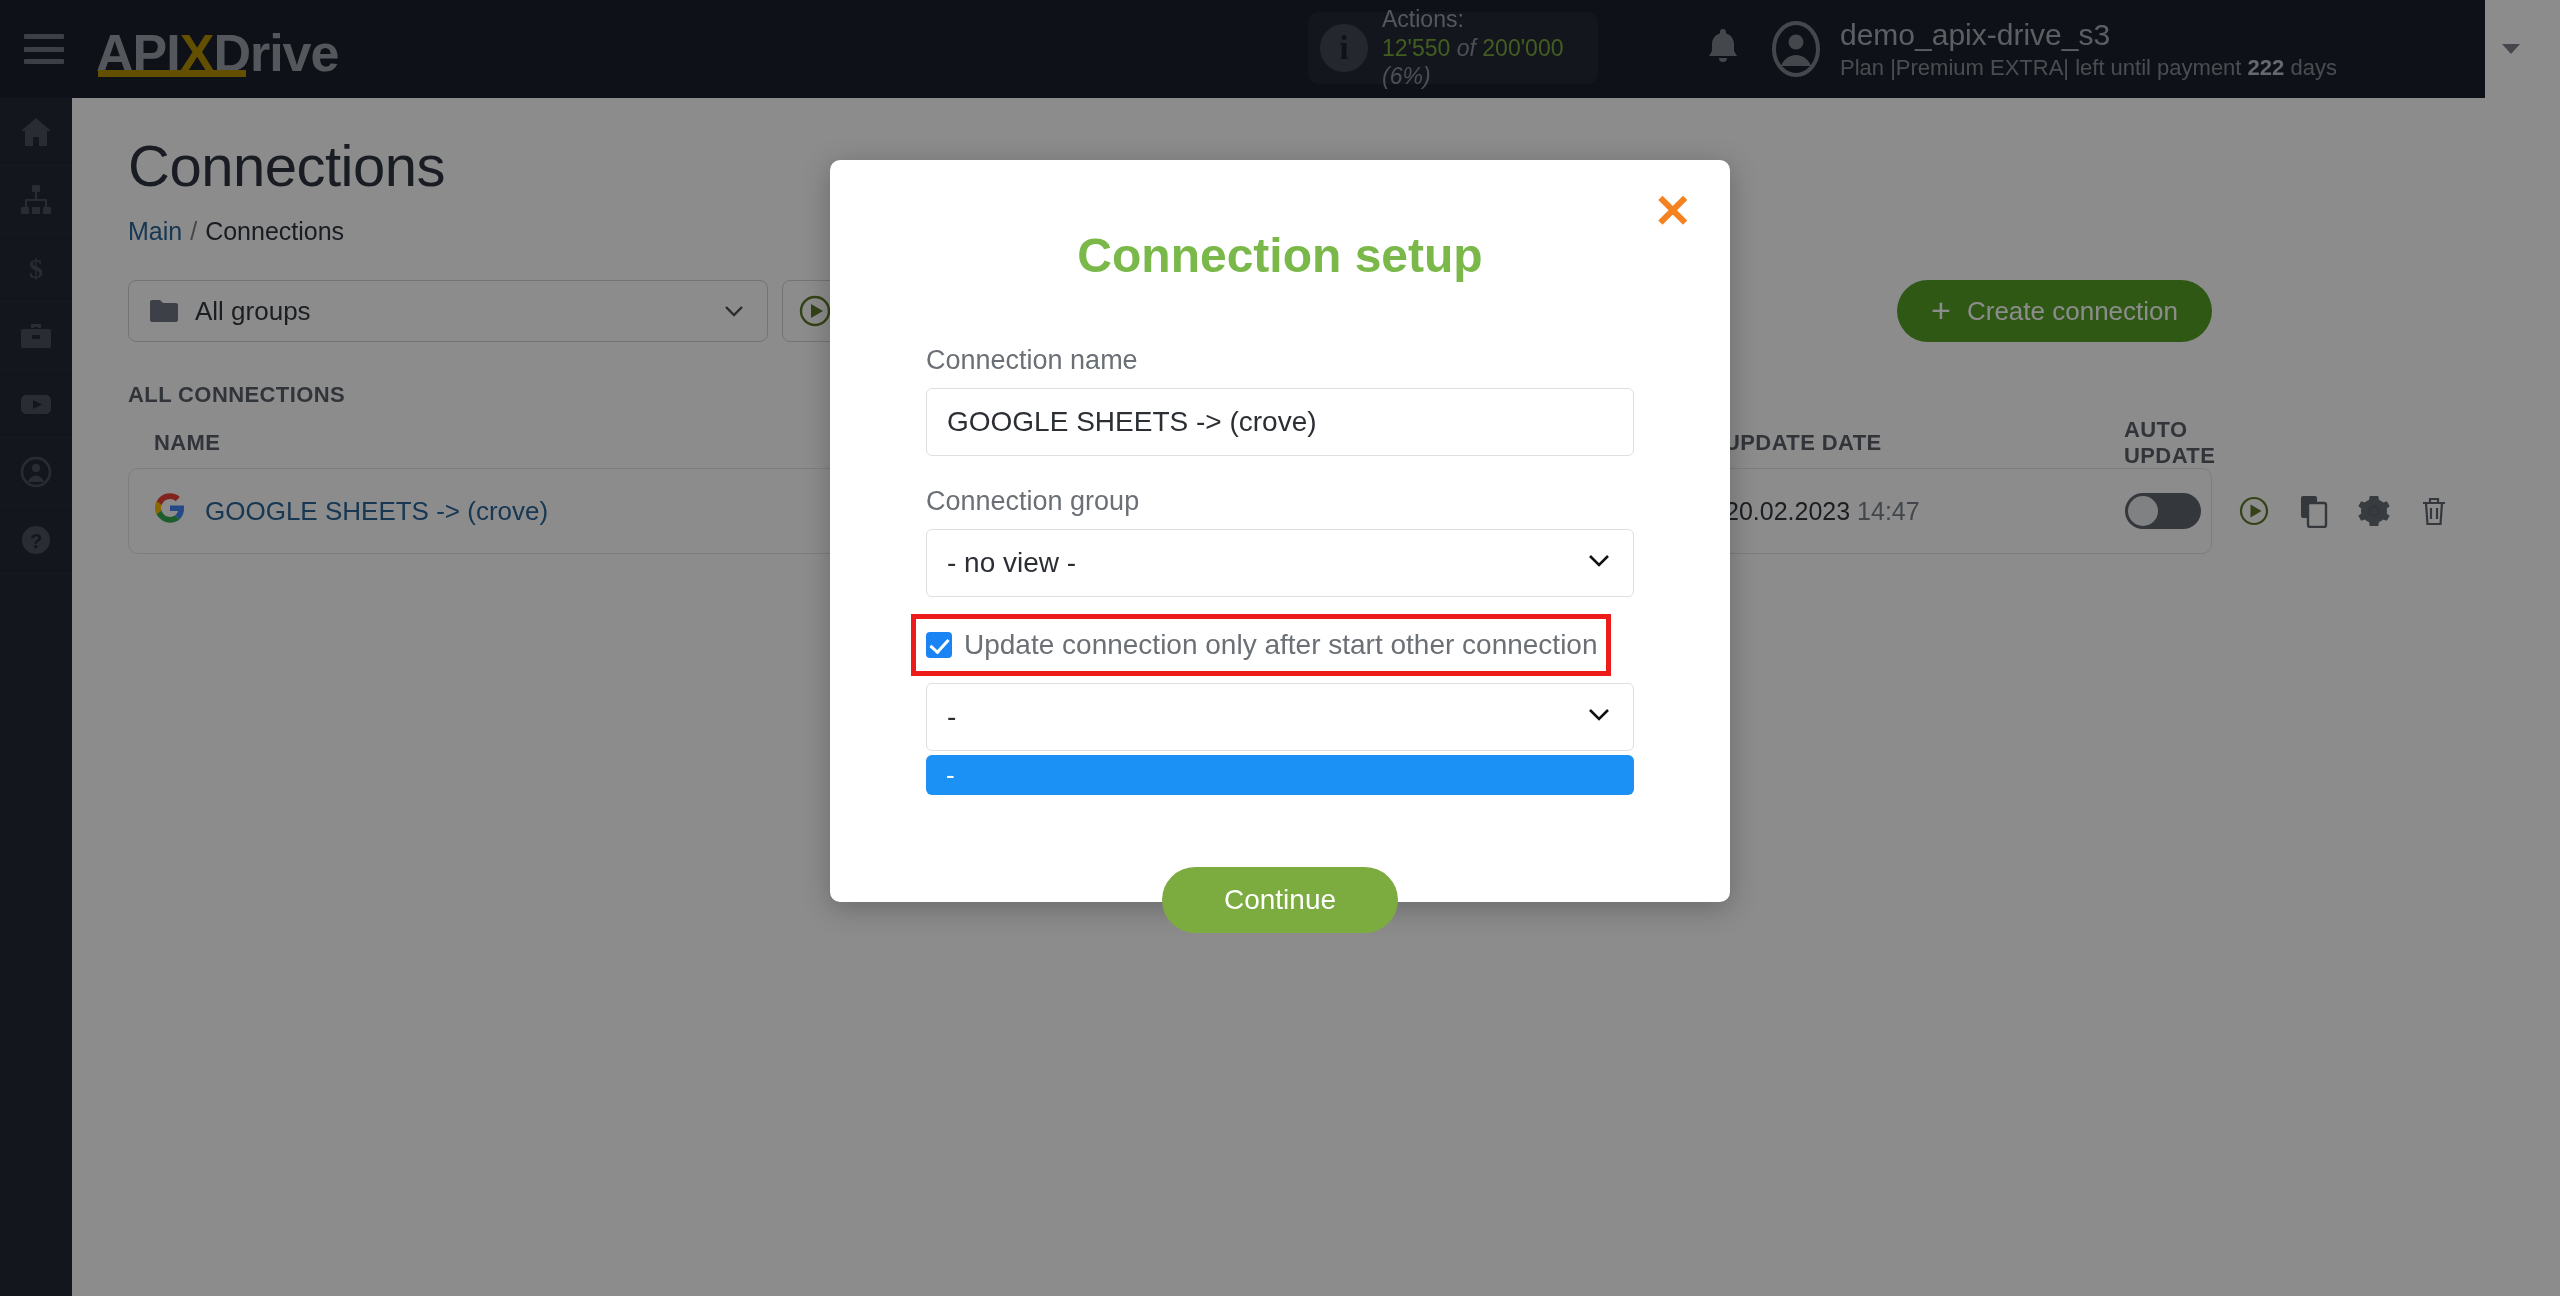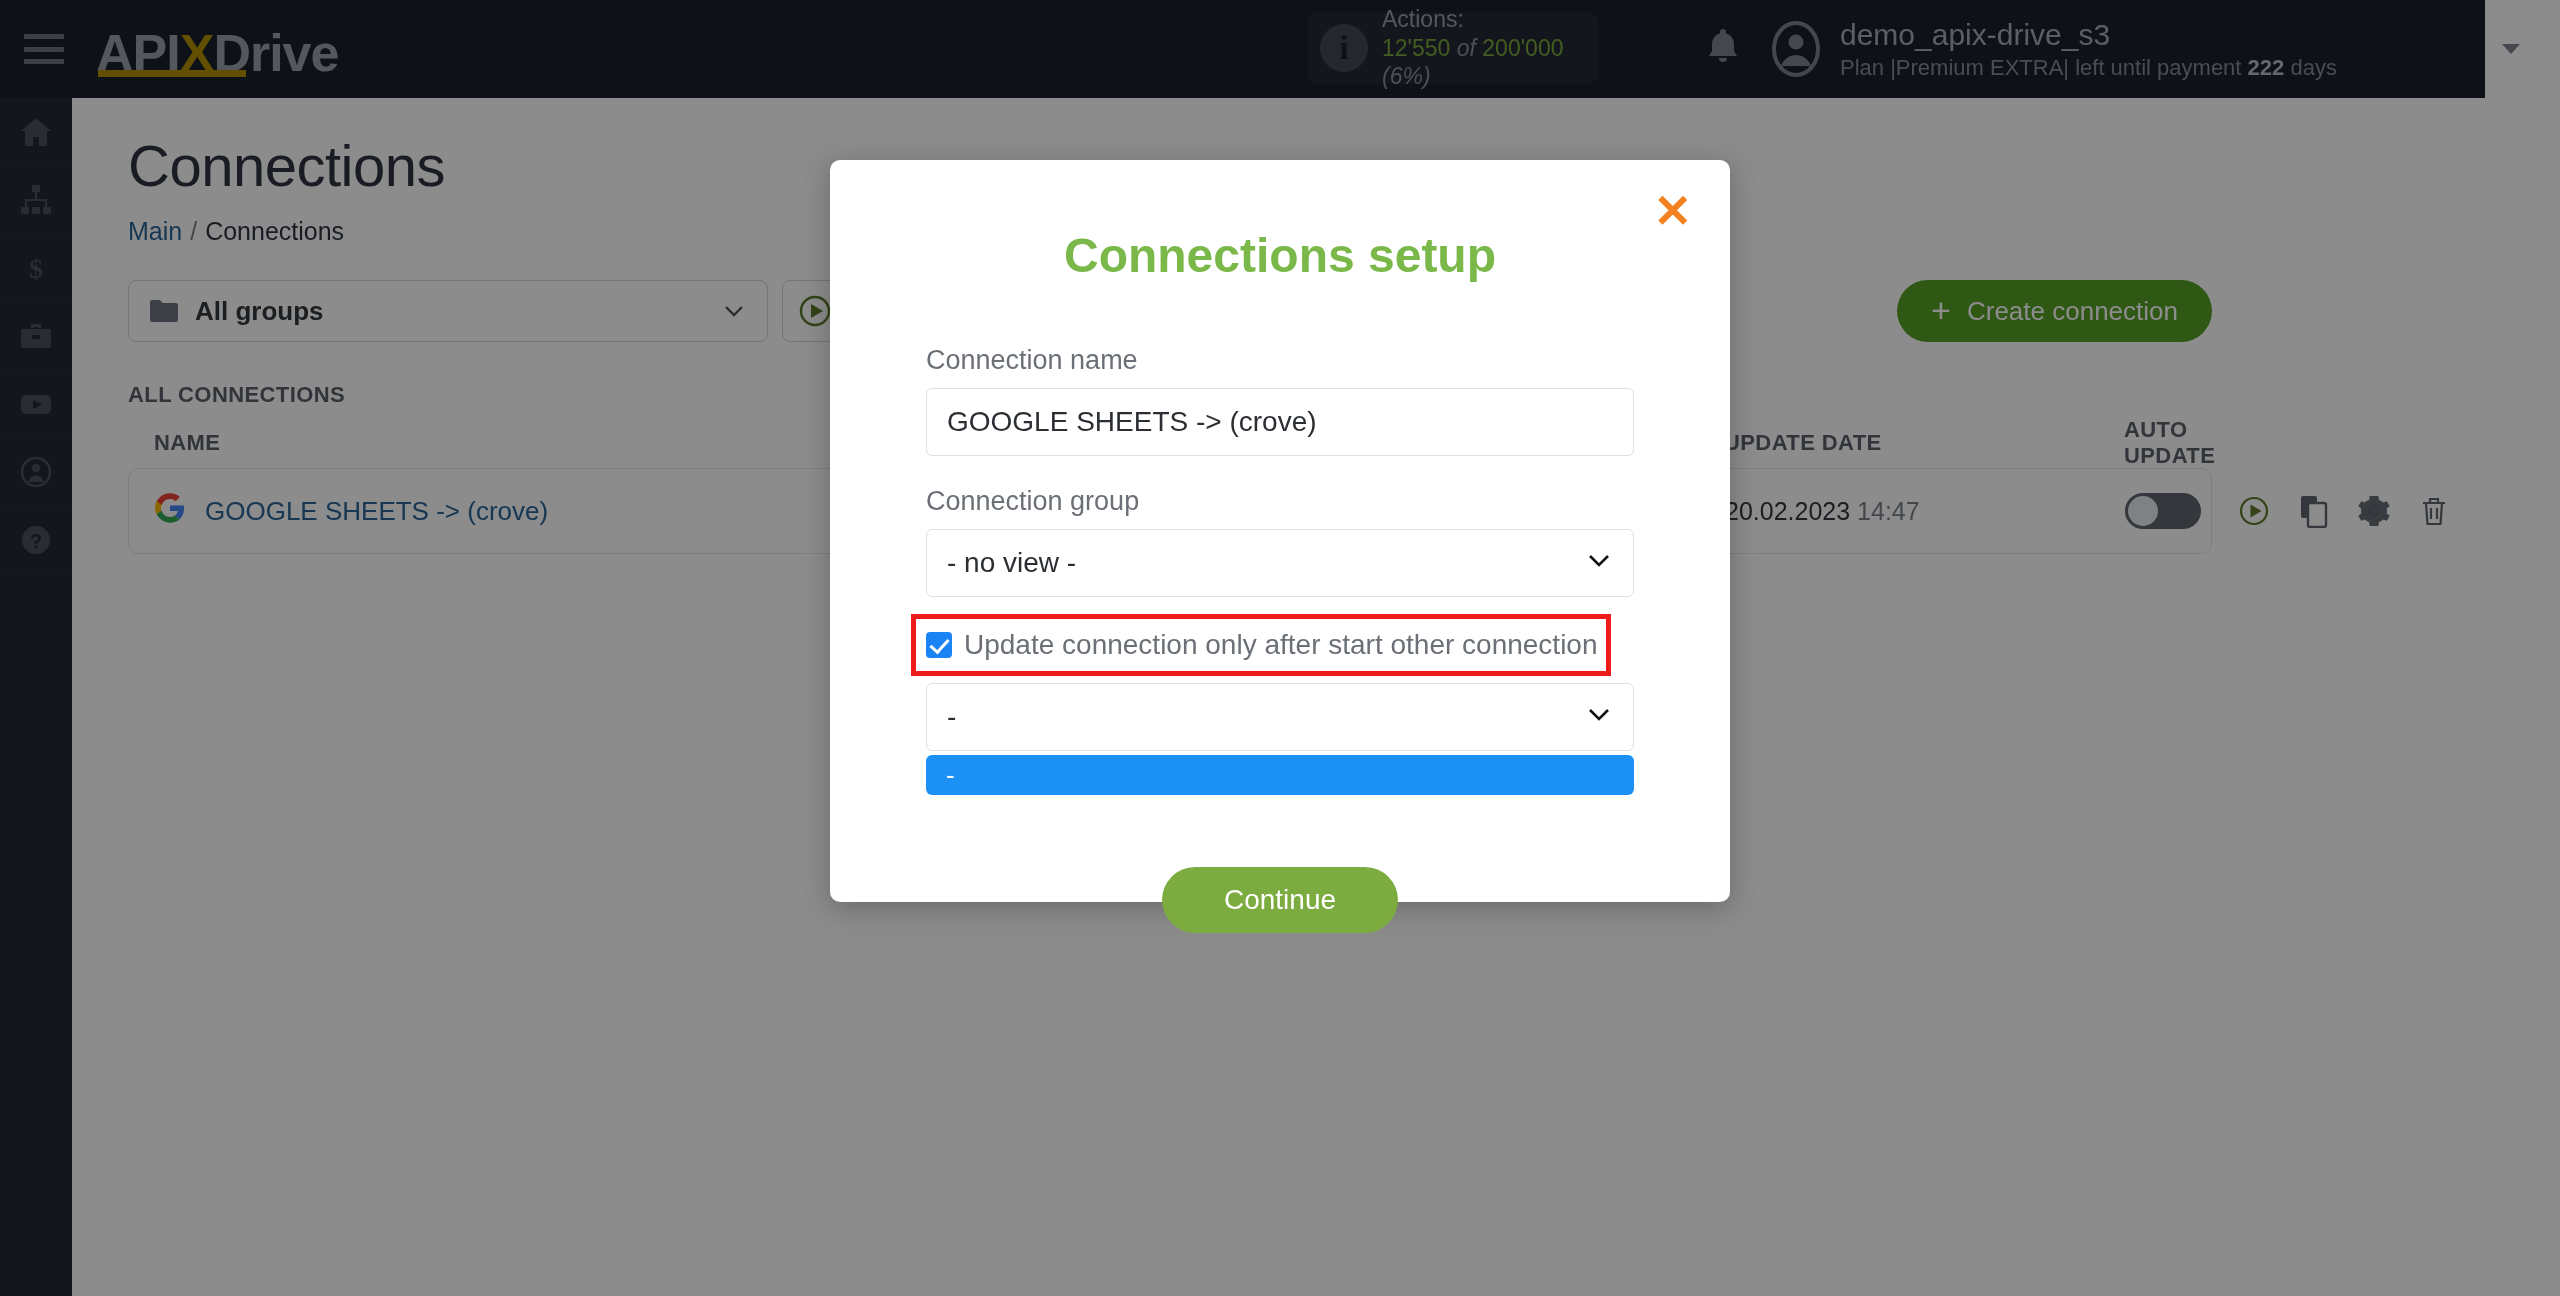--- a/index.html
+++ b/index.html
@@ -101,21 +101,20 @@
   .page-title { font-size: 58px; color: #2f3640; font-weight: normal; letter-spacing: -0.5px; }
   .breadcrumb { margin-top: 18px; font-size: 25px; color: #2f3640; }
   .breadcrumb a { color: #2a6496; text-decoration: none; }
   .breadcrumb .sep { color: #7a818b; margin: 0 8px; }
 
   .toolbar { margin-top: 34px; display: flex; align-items: center; position: relative; }
   .groups-select {
     width: 640px; height: 62px; border: 1px solid #cfd3d8; border-radius: 8px;
     background: #fff; display: flex; align-items: center; padding: 0 20px;
     cursor: pointer;
-    font-weight: bold;
   }
   .folder-icon { width: 30px; height: 24px; margin-right: 16px; }
   .folder-icon svg { width: 30px; height: 24px; fill: #6f7680; }
   .groups-label { font-size: 26px; color: #34393f; flex: 1; }
   .chev { width: 26px; height: 26px; }
   .chev svg { width: 26px; height: 26px; fill: none; stroke: #4a5059; stroke-width: 2.4; }
 
   .icon-btn {
     width: 66px; height: 62px; margin-left: 14px;
     border: 1px solid #cfd3d8; border-radius: 8px; background: #fff;
@@ -466,21 +465,21 @@
 
   <div class="caret-down">
     <svg viewBox="0 0 30 30">
         <path d="M6 10l9 10 9-10z"></path>
       </svg>
   </div>
 </div>
 
 <div class="modal">
   <div class="modal-close">✕</div>
-  <div class="modal-title">Connections setup</div>
+  <div class="modal-title">Connection setup</div>
 
   <div class="modal-body">
     <div class="field-label">Connection name</div>
     <input class="text-input" value="GOOGLE SHEETS -&gt; (crove)" style="">
 
     <div class="gap"></div>
 
     <div class="field-label">Connection group</div>
     <div class="select-box">
       <span class="val">- no view -</span>

